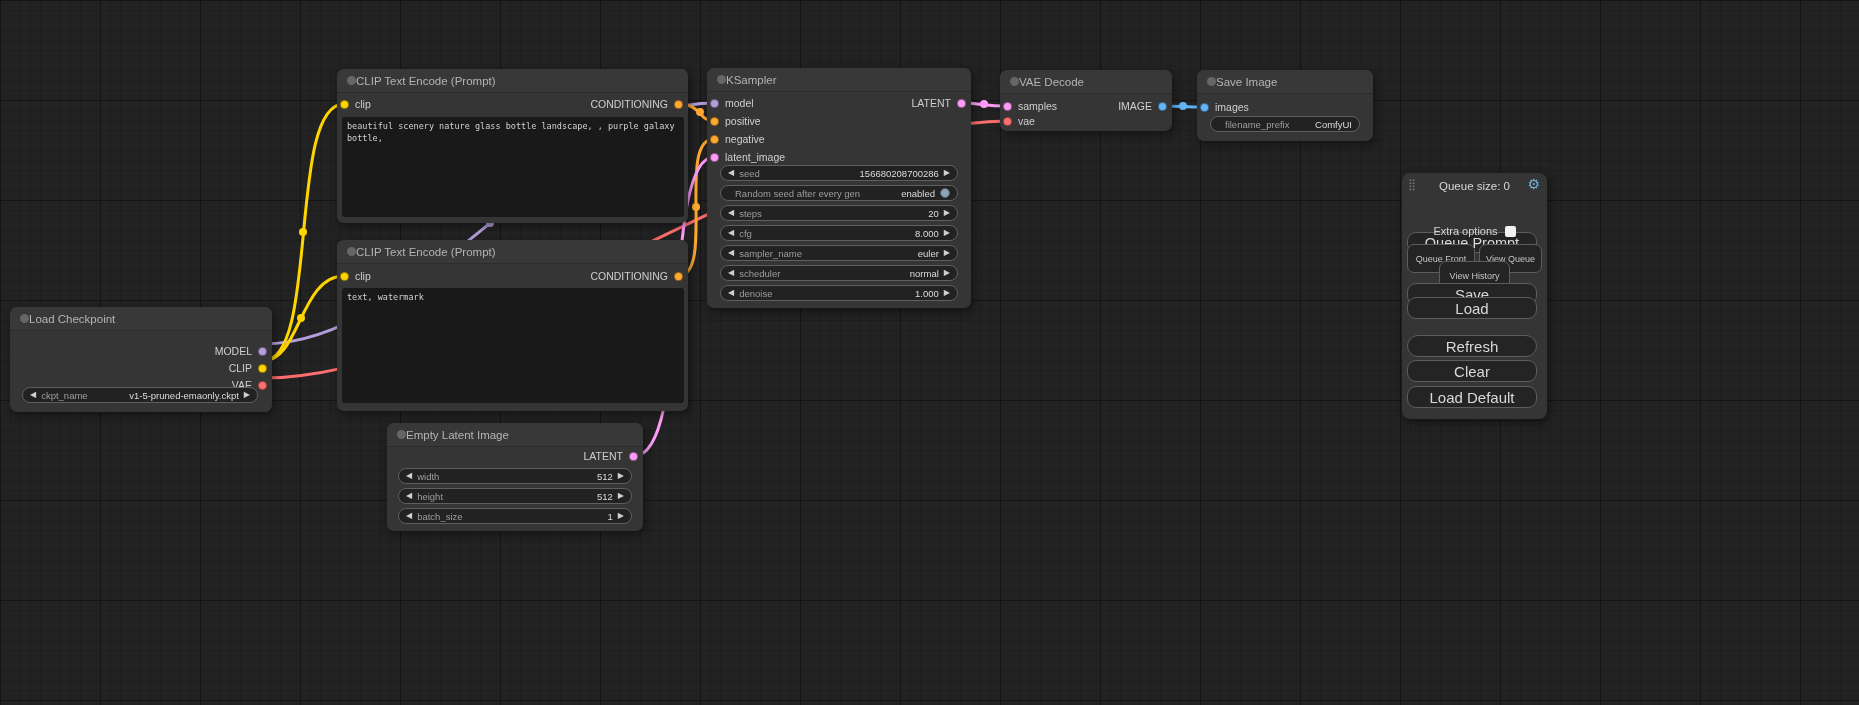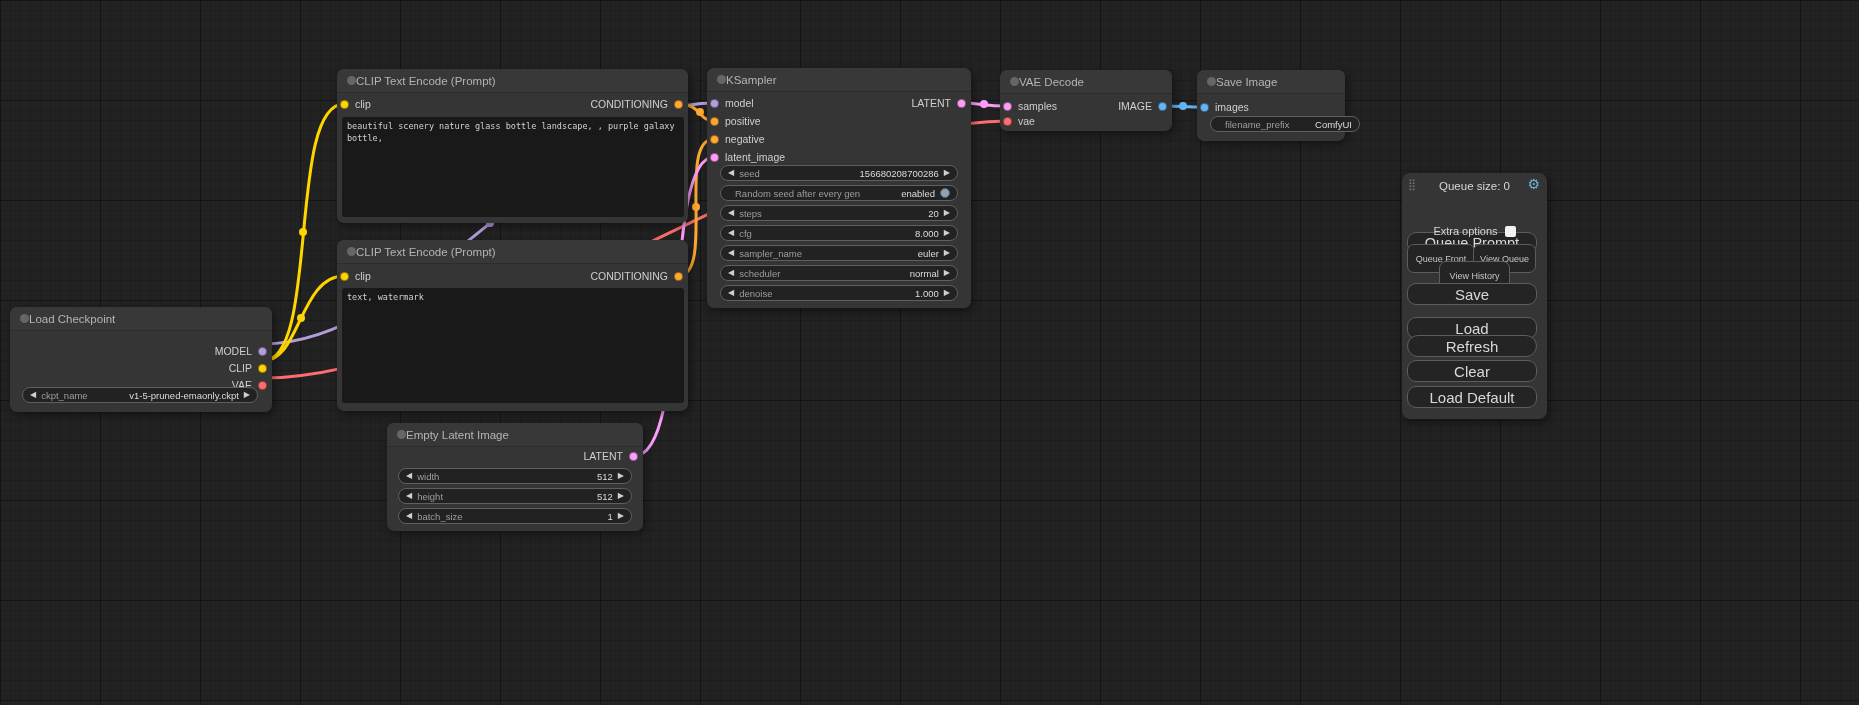--- a/index.html
+++ b/index.html
@@ -260,21 +260,21 @@
     <div class="slot in" style="top:44px;">
       <span class="p p-vae"></span>
       <span>vae</span>
     </div>
     <div class="slot out" style="top:29px;">
       <span>IMAGE</span>
       <span class="p p-image"></span>
     </div>
   </div>
 
-  <div class="node" style="left:1197px; top:70px; width:148px; height:71px;">
+  <div class="node" style="left:1197px; top:70px; width:176px; height:71px;">
     <div class="node-title">
       <span class="tdot"></span>
       <span>Save Image</span>
     </div>
     <div class="slot in" style="top:30px;">
       <span class="p p-image"></span>
       <span>images</span>
     </div>
     <div class="widget noarrows" style="left:13px; top:46px; width:150px;">
       <span class="wlabel">filename_prefix</span>
@@ -288,23 +288,23 @@
     <span class="gear">⚙</span>
 
     <div class="btn btn-big" style="top:25px; height:21px; font-size:14.5px;margin-top:34px;">Queue Prompt</div>
 
     <div class="xopts">
       <span>Extra options</span>
       <span class="checkbox"></span>
     </div>
 
     <div class="btn btn-sm" style="left:5px; top:71px; width:68px;">Queue Front</div>
-    <div class="btn btn-sm" style="left:71px; top:71px; width:63px;">View Queue</div>
+    <div class="btn btn-sm" style="left:77px; top:71px; width:63px;">View Queue</div>
     <div class="btn btn-sm" style="left:37px; top:88px; width:71px;">View History</div>
 
     <div class="btn btn-big" style="top:110px;">Save</div>
-    <div class="btn btn-big" style="top:144px;">Load</div>
+    <div class="btn btn-big" style="top:124px;">Load</div>
     <div class="btn btn-big" style="top:162px;border-radius:11px;">Refresh</div>
     <div class="btn btn-big" style="top:187px;">Clear</div>
     <div class="btn btn-big" style="top:213px;">Load Default</div>
   </div>
 
 </div>
 
 </body></html>

